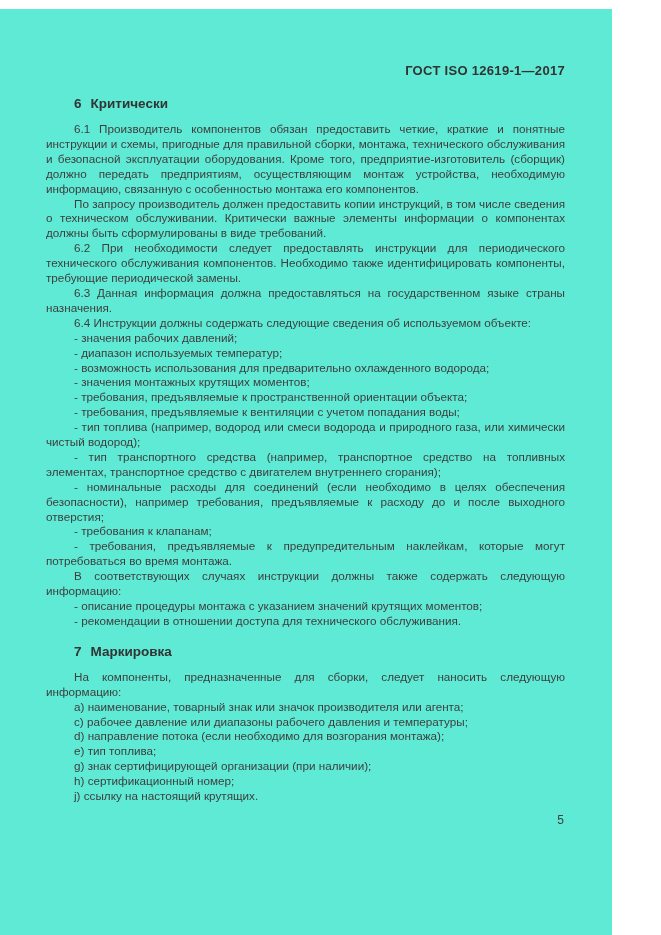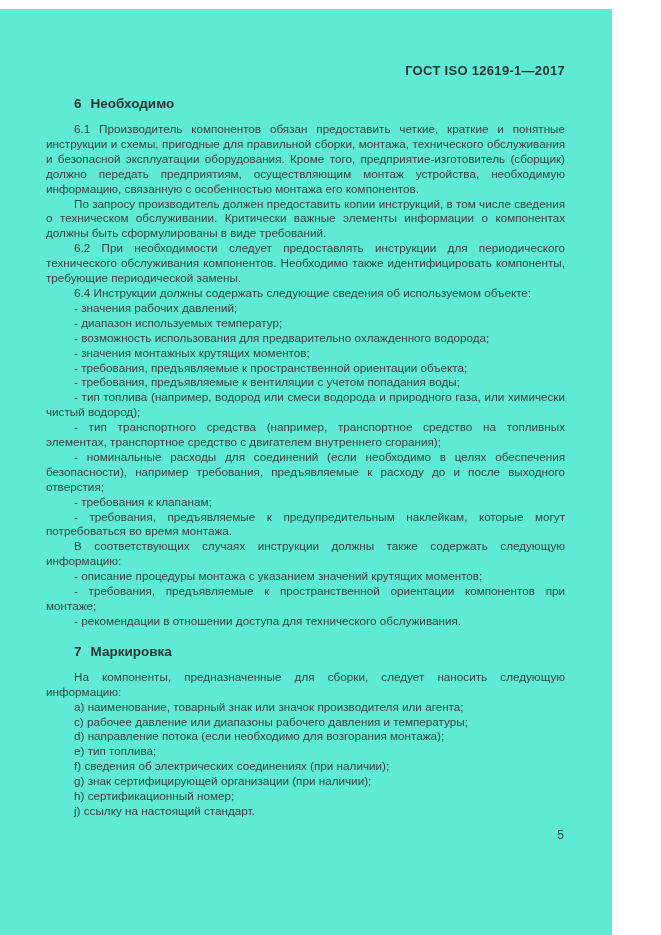--- a/index.html
+++ b/index.html
@@ -61,46 +61,45 @@
     padding-right: 1px;
   }
 </style>
 </head>
 <body>
 
 <div class="page">
   <div class="content">
     <div class="doc-header">ГОСТ ISO 12619-1—2017</div>
     <div class="body-text">
-        <h2 class="section-heading"><span class="num">6</span><span>Необходимо</span></h2>
+        <h2 class="section-heading"><span class="num">6</span><span>Критически</span></h2>
         <p class="para">6.1 Производитель компонентов обязан предоставить четкие, краткие и понятные инструкции и схемы, пригодные для правильной сборки, монтажа, технического обслуживания и безопасной эксплуа­тации оборудования. Кроме того, предприятие-изготовитель (сборщик) должно передать предприятиям, осуществляющим монтаж устройства, необходимую информацию, связанную с особенностью монтажа его компонентов.</p>
         <p class="para">По запросу производитель должен предоставить копии инструкций, в том числе сведения о техни­ческом обслуживании. Критически важные элементы информации о компонентах должны быть сфор­мулированы в виде требований.</p>
         <p class="para">6.2 При необходимости следует предоставлять инструкции для периодического технического обслуживания компонентов. Необходимо также идентифицировать компоненты, требующие периоди­ческой замены.</p>
+        <p class="para">6.3 Данная информация должна предоставляться на государственном языке страны назначения.</p>
         <p class="para">6.4 Инструкции должны содержать следующие сведения об используемом объекте:</p>
         <p class="para">- значения рабочих давлений;</p>
         <p class="para">- диапазон используемых температур;</p>
         <p class="para">- возможность использования для предварительно охлажденного водорода;</p>
         <p class="para">- значения монтажных крутящих моментов;</p>
         <p class="para">- требования, предъявляемые к пространственной ориентации объекта;</p>
         <p class="para">- требования, предъявляемые к вентиляции с учетом попадания воды;</p>
         <p class="para">- тип топлива (например, водород или смеси водорода и природного газа, или химически чистый водород);</p>
         <p class="para">- тип транспортного средства (например, транспортное средство на топливных элементах, транс­портное средство с двигателем внутреннего сгорания);</p>
         <p class="para">- номинальные расходы для соединений (если необходимо в целях обеспечения безопасности), например требования, предъявляемые к расходу до и после выходного отверстия;</p>
         <p class="para">- требования к клапанам;</p>
         <p class="para">- требования, предъявляемые к предупредительным наклейкам, которые могут потребоваться во время монтажа.</p>
         <p class="para">В соответствующих случаях инструкции должны также содержать следующую информацию:</p>
         <p class="para">- описание процедуры монтажа с указанием значений крутящих моментов;</p>
-        <p class="para">- требования, предъявляемые к пространственной ориентации компонентов при монтаже;</p>
         <p class="para">- рекомендации в отношении доступа для технического обслуживания.</p>
         <h2 class="section-heading"><span class="num">7</span><span>Маркировка</span></h2>
         <p class="para">На компоненты, предназначенные для сборки, следует наносить следующую информацию:</p>
         <p class="para">a) наименование, товарный знак или значок производителя или агента;</p>
         <p class="para">c) рабочее давление или диапазоны рабочего давления и температуры;</p>
         <p class="para">d) направление потока (если необходимо для возгорания монтажа);</p>
         <p class="para">e) тип топлива;</p>
-        <p class="para">f) сведения об электрических соединениях (при наличии);</p>
         <p class="para">g) знак сертифицирующей организации (при наличии);</p>
         <p class="para">h) сертификационный номер;</p>
-        <p class="para">j) ссылку на настоящий стандарт.</p>
+        <p class="para">j) ссылку на настоящий крутящих.</p>
       </div>
     <div class="page-number">5</div>
   </div>
 </div>
 
 </body></html>

